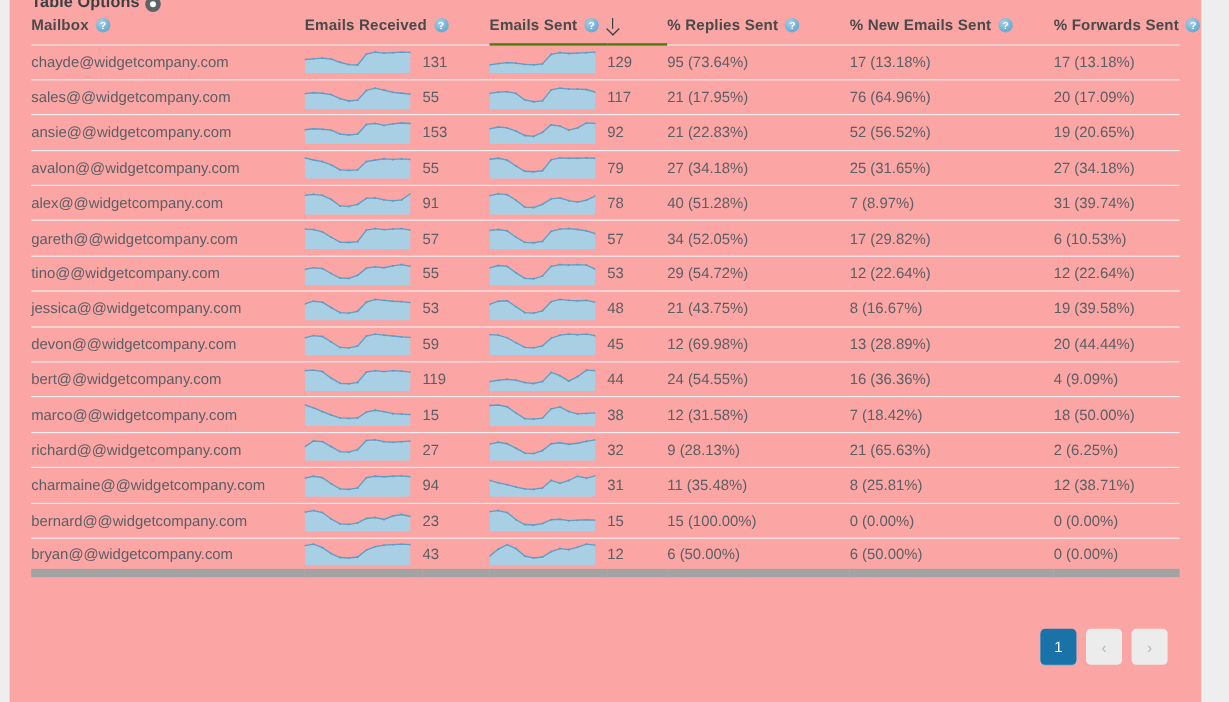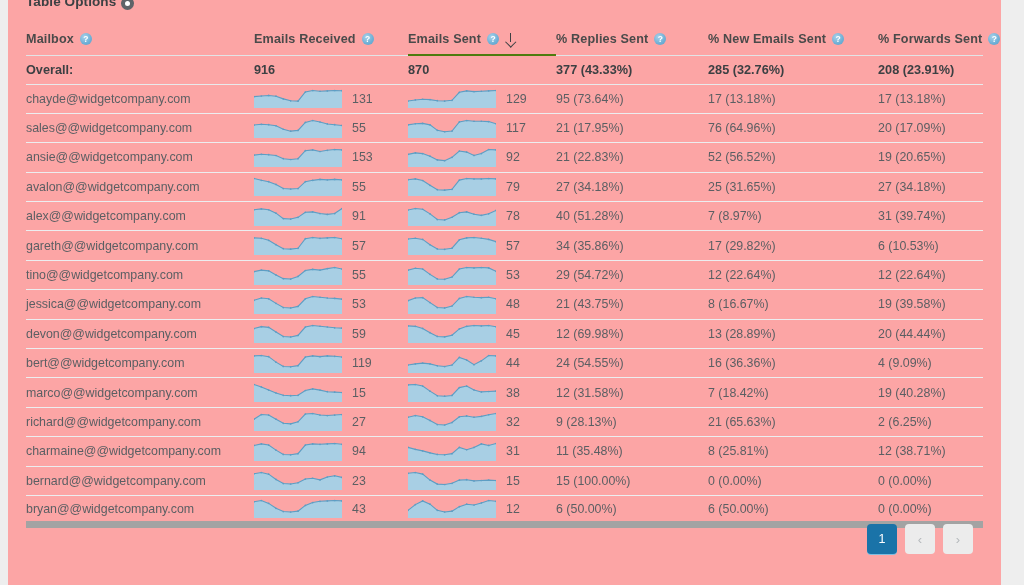--- a/index.html
+++ b/index.html
@@ -36,21 +36,21 @@
     display:inline-block; width: 13px; height: 13px; border-radius: 50%;
     background: #5f6368; position: relative; top: 2px;
   }
   .gear-ico::before{
     content:""; position:absolute; left:4px; top:4px; width:5px; height:5px;
     border-radius:50%; background:#fff;
   }
 
   table.grid {
     position: absolute;
-    left: 18px; top: 29px;
+    left: 18px; top: 11px;
     width: 957px;
     border-collapse: collapse;
     table-layout: fixed;
   }
   table.grid th, table.grid td {
     text-align: left;
     vertical-align: middle;
     padding: 0;
     font-size: 12.6px;
     color: #4a4a4a;
@@ -194,28 +194,20 @@
           </th>
           <th>
             <div class="hdr-inner">
               <span>% Forwards Sent</span>
               <span class="help-ico">?</span>
             </div>
           </th>
         </tr>
       </thead>
       <tbody>
-        <tr class="overall">
-          <td>Overall:</td>
-          <td colspan="2">916</td>
-          <td colspan="2">870</td>
-          <td>377 (43.33%)</td>
-          <td>285 (32.76%)</td>
-          <td>208 (23.91%)</td>
-        </tr>
       <tr class="datarow">
             <td class="mailbox">chayde@widgetcompany.com</td>
             <td>
               <span class="spark-wrap">
                 <svg width="88" height="19" viewBox="0 0 88 19">
                   <path d="M 0.00 7.60 L 7.33 7.02 L 14.67 6.45 L 22.00 7.21 L 29.33 9.88 L 36.67 11.79 L 44.00 12.17 L 51.33 3.02 L 58.67 1.50 L 66.00 2.26 L 73.33 1.88 L 80.67 1.50 L 88.00 1.69 L 88 19 L 0 19 Z" fill="#a8cfe4"></path>
                   <path d="M 0.00 7.60 L 7.33 7.02 L 14.67 6.45 L 22.00 7.21 L 29.33 9.88 L 36.67 11.79 L 44.00 12.17 L 51.33 3.02 L 58.67 1.50 L 66.00 2.26 L 73.33 1.88 L 80.67 1.50 L 88.00 1.69" fill="none" stroke="#5d9ec4" stroke-width="1.1"></path>
                   <circle cx="0.00" cy="7.60" r="0.85" fill="#5d9ec4"></circle>
                   <circle cx="7.33" cy="7.02" r="0.85" fill="#5d9ec4"></circle>
                   <circle cx="14.67" cy="6.45" r="0.85" fill="#5d9ec4"></circle>
@@ -498,21 +490,21 @@
                   <circle cx="51.33" cy="3.79" r="0.85" fill="#5d9ec4"></circle>
                   <circle cx="58.67" cy="1.88" r="0.85" fill="#5d9ec4"></circle>
                   <circle cx="66.00" cy="1.50" r="0.85" fill="#5d9ec4"></circle>
                   <circle cx="73.33" cy="2.26" r="0.85" fill="#5d9ec4"></circle>
                   <circle cx="80.67" cy="3.40" r="0.85" fill="#5d9ec4"></circle>
                   <circle cx="88.00" cy="5.69" r="0.85" fill="#5d9ec4"></circle>
                 </svg>
               </span>
             </td>
             <td class="num">57</td>
-            <td>34 (35.86%)</td>
+            <td>34 (52.05%)</td>
             <td>17 (29.82%)</td>
             <td>6 (10.53%)</td>
           </tr>
           <tr class="datarow">
             <td class="mailbox">tino@@widgetcompany.com</td>
             <td>
               <span class="spark-wrap">
                 <svg width="88" height="19" viewBox="0 0 88 19">
                   <path d="M 0.00 5.59 L 7.33 4.10 L 14.67 4.85 L 22.00 8.94 L 29.33 12.66 L 36.67 13.03 L 44.00 10.43 L 51.33 4.48 L 58.67 3.36 L 66.00 4.10 L 73.33 2.62 L 80.67 1.50 L 88.00 2.99 L 88 19 L 0 19 Z" fill="#a8cfe4"></path>
                   <path d="M 0.00 5.59 L 7.33 4.10 L 14.67 4.85 L 22.00 8.94 L 29.33 12.66 L 36.67 13.03 L 44.00 10.43 L 51.33 4.48 L 58.67 3.36 L 66.00 4.10 L 73.33 2.62 L 80.67 1.50 L 88.00 2.99" fill="none" stroke="#5d9ec4" stroke-width="1.1"></path>
@@ -750,21 +742,21 @@
                   <circle cx="66.00" cy="6.96" r="0.85" fill="#5d9ec4"></circle>
                   <circle cx="73.33" cy="8.91" r="0.85" fill="#5d9ec4"></circle>
                   <circle cx="80.67" cy="8.52" r="0.85" fill="#5d9ec4"></circle>
                   <circle cx="88.00" cy="8.13" r="0.85" fill="#5d9ec4"></circle>
                 </svg>
               </span>
             </td>
             <td class="num">38</td>
             <td>12 (31.58%)</td>
             <td>7 (18.42%)</td>
-            <td>19 (40.28%)</td>
+            <td>18 (50.00%)</td>
           </tr>
           <tr class="datarow">
             <td class="mailbox">richard@@widgetcompany.com</td>
             <td>
               <span class="spark-wrap">
                 <svg width="88" height="19" viewBox="0 0 88 19">
                   <path d="M 0.00 7.18 L 7.33 2.53 L 14.67 3.05 L 22.00 7.18 L 29.33 11.31 L 36.67 11.82 L 44.00 9.76 L 51.33 2.02 L 58.67 1.50 L 66.00 3.05 L 73.33 3.56 L 80.67 3.05 L 88.00 2.53 L 88 19 L 0 19 Z" fill="#a8cfe4"></path>
                   <path d="M 0.00 7.18 L 7.33 2.53 L 14.67 3.05 L 22.00 7.18 L 29.33 11.31 L 36.67 11.82 L 44.00 9.76 L 51.33 2.02 L 58.67 1.50 L 66.00 3.05 L 73.33 3.56 L 80.67 3.05 L 88.00 2.53" fill="none" stroke="#5d9ec4" stroke-width="1.1"></path>
                   <circle cx="0.00" cy="7.18" r="0.85" fill="#5d9ec4"></circle>
                   <circle cx="7.33" cy="2.53" r="0.85" fill="#5d9ec4"></circle>

